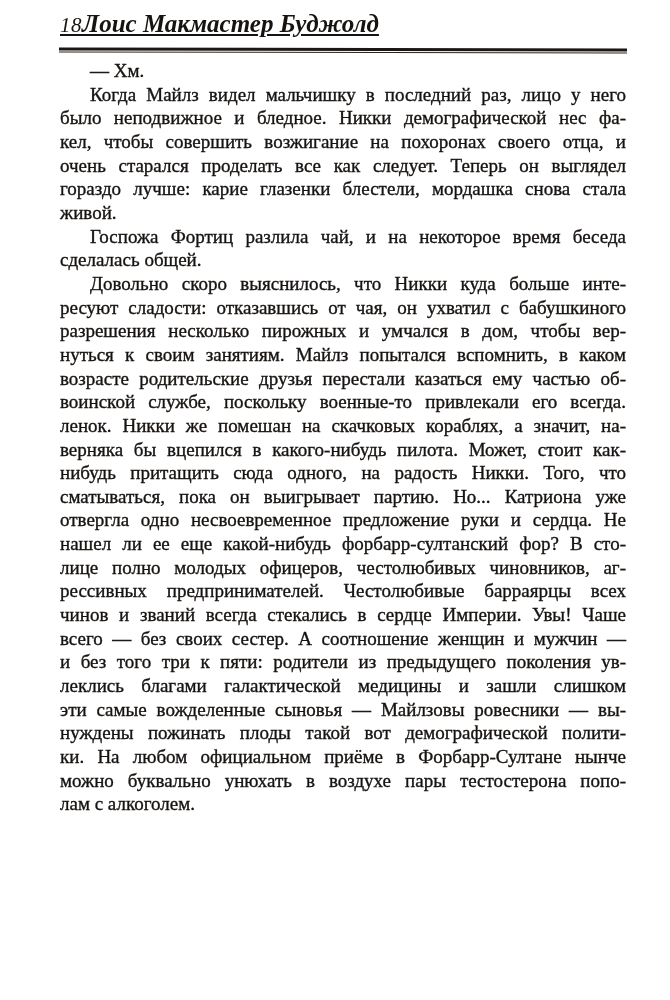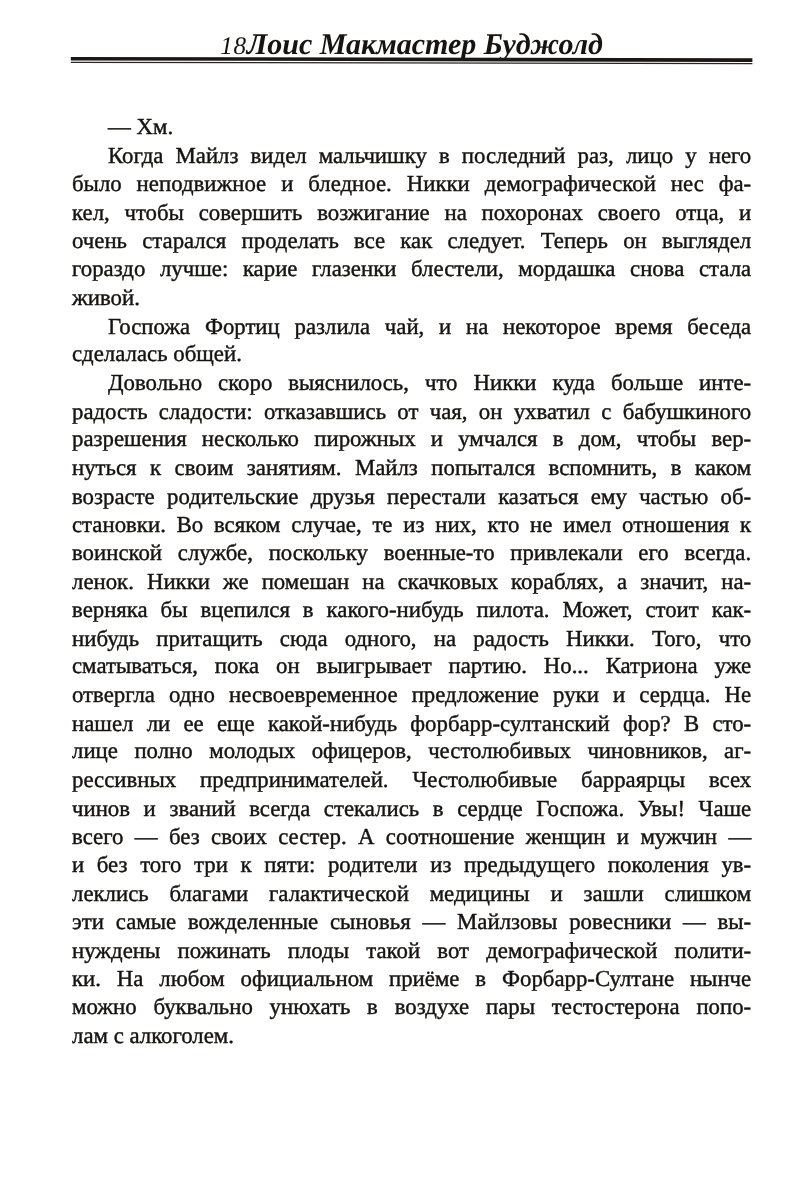--- a/index.html
+++ b/index.html
@@ -13,25 +13,26 @@
     height: 1000px;
     background: #ffffff;
     color: #171310;
     font-family: "Liberation Serif", "DejaVu Serif", serif;
     overflow: hidden;
   }
   
   .header {
     position: absolute;
     left: 60px;
-    top: 24px;
+    top: 10px;
     width: 566px;
     display: flex;
-    justify-content: center;
+    justify-content: flex-start;
     align-items: baseline;
+    text-decoration: underline;
   }
   .folio {
     font-style: italic;
     font-size: 21px;
     letter-spacing: 0.5px;
   }
   .running-title {
     font-style: italic;
     font-weight: bold;
     font-size: 25px;
@@ -51,21 +52,20 @@
     margin-top: 1.6px;
     height: 1.2px;
     background: #2a2522;
   }
   
   .text-block {
     position: absolute;
     left: 60px;
     top: 59px;
     width: 566px;
-    margin-top: 36px;
   }
   .paragraph { margin: 0; }
   .line {
     font-size: 19px;
     line-height: 23.65px;
     text-align: justify;
     text-align-last: justify;
     white-space: nowrap; 
     -webkit-text-stroke: 0.35px currentColor;
   }
@@ -99,37 +99,36 @@
         <div class="line">очень старался проделать все как следует. Теперь он выглядел</div>
         <div class="line">гораздо лучше: карие глазенки блестели, мордашка снова стала</div>
         <div class="line last">живой.</div>
       </div>
       <div class="paragraph">
         <div class="line first">Госпожа Фортиц разлила чай, и на некоторое время беседа</div>
         <div class="line last">сделалась общей.</div>
       </div>
       <div class="paragraph">
         <div class="line first">Довольно скоро выяснилось, что Никки куда больше инте-</div>
-        <div class="line">радость сладости: отказавшись от чая, он ухватил с бабушкиного</div>
+        <div class="line">ресуют сладости: отказавшись от чая, он ухватил с бабушкиного</div>
         <div class="line">разрешения несколько пирожных и умчался в дом, чтобы вер-</div>
         <div class="line">нуться к своим занятиям. Майлз попытался вспомнить, в каком</div>
         <div class="line">возрасте родительские друзья перестали казаться ему частью об-</div>
-        <div class="line">становки. Во всяком случае, те из них, кто не имел отношения к</div>
         <div class="line">воинской службе, поскольку военные-то привлекали его всегда.</div>
         <div class="line">ленок. Никки же помешан на скачковых кораблях, а значит, на-</div>
         <div class="line">верняка бы вцепился в какого-нибудь пилота. Может, стоит как-</div>
         <div class="line">нибудь притащить сюда одного, на радость Никки. Того, что</div>
       </div>
       <div class="paragraph">
         <div class="line">сматываться, пока он выигрывает партию. Но... Катриона уже</div>
         <div class="line">отвергла одно несвоевременное предложение руки и сердца. Не</div>
         <div class="line">нашел ли ее еще какой-нибудь форбарр-султанский фор? В сто-</div>
         <div class="line">лице полно молодых офицеров, честолюбивых чиновников, аг-</div>
         <div class="line">рессивных предпринимателей. Честолюбивые барраярцы всех</div>
-        <div class="line">чинов и званий всегда стекались в сердце Госпожа. Увы! Чаше</div>
+        <div class="line">чинов и званий всегда стекались в сердце Империи. Увы! Чаше</div>
         <div class="line">всего — без своих сестер. А соотношение женщин и мужчин —</div>
         <div class="line">и без того три к пяти: родители из предыдущего поколения ув-</div>
         <div class="line">леклись благами галактической медицины и зашли слишком</div>
         <div class="line">эти самые вожделенные сыновья — Майлзовы ровесники — вы-</div>
         <div class="line">нуждены пожинать плоды такой вот демографической полити-</div>
         <div class="line">ки. На любом официальном приёме в Форбарр-Султане нынче</div>
         <div class="line">можно буквально унюхать в воздухе пары тестостерона попо-</div>
         <div class="line last">лам с алкоголем.</div>
       </div>
     </div>

